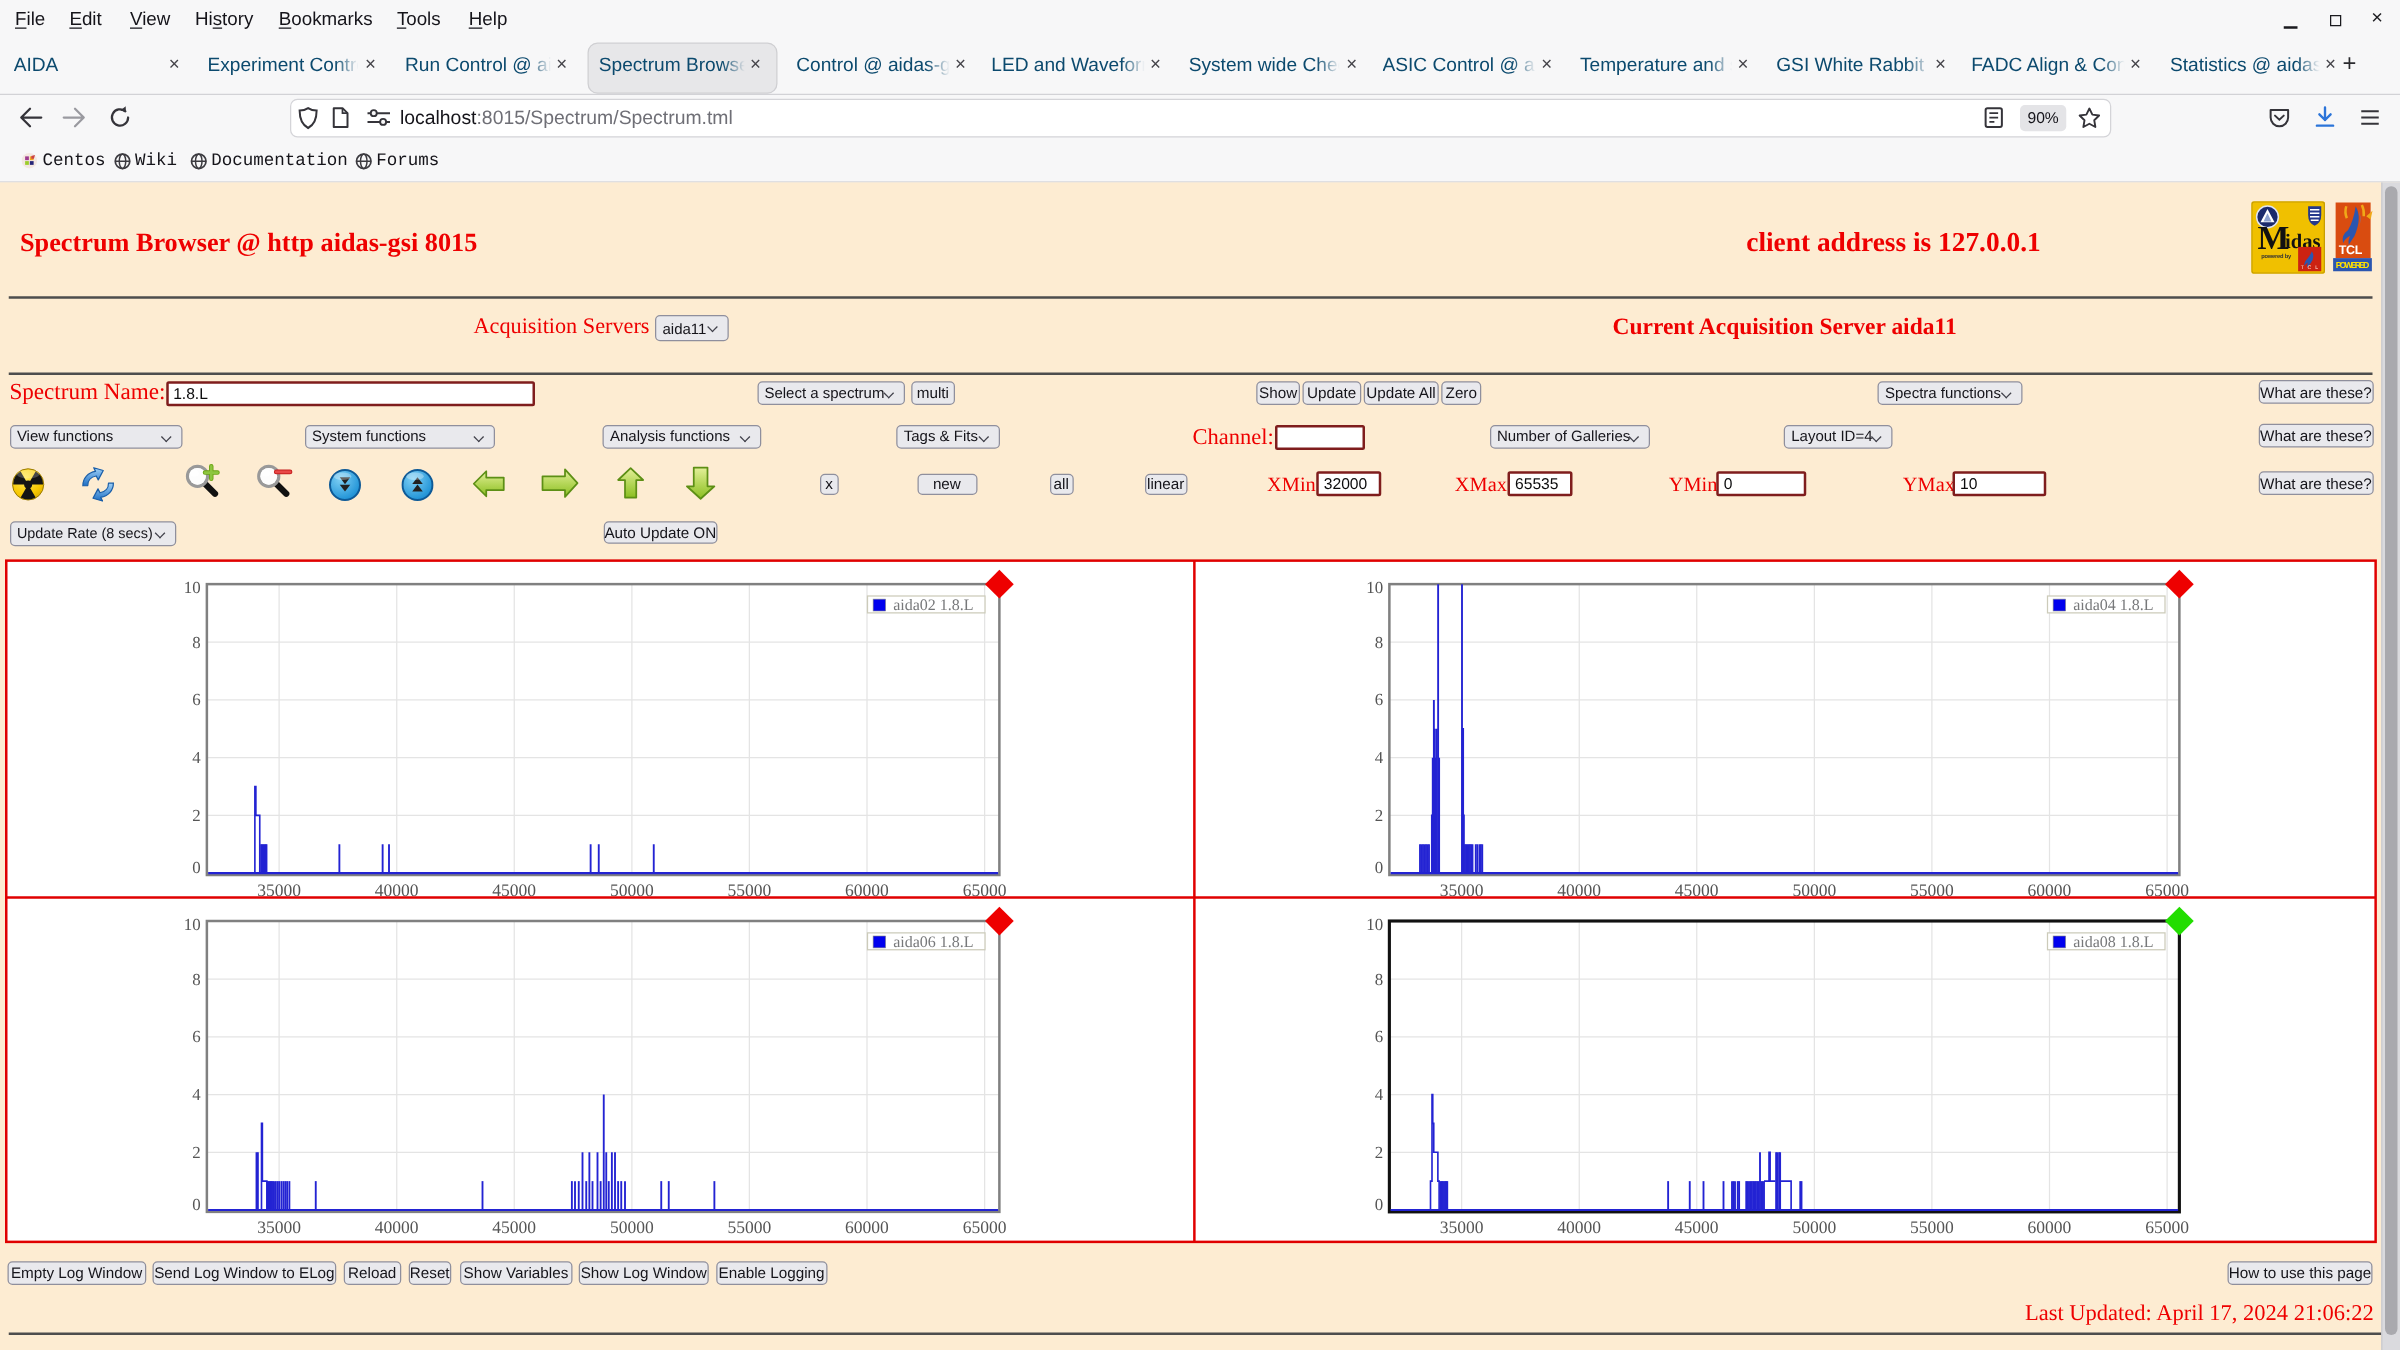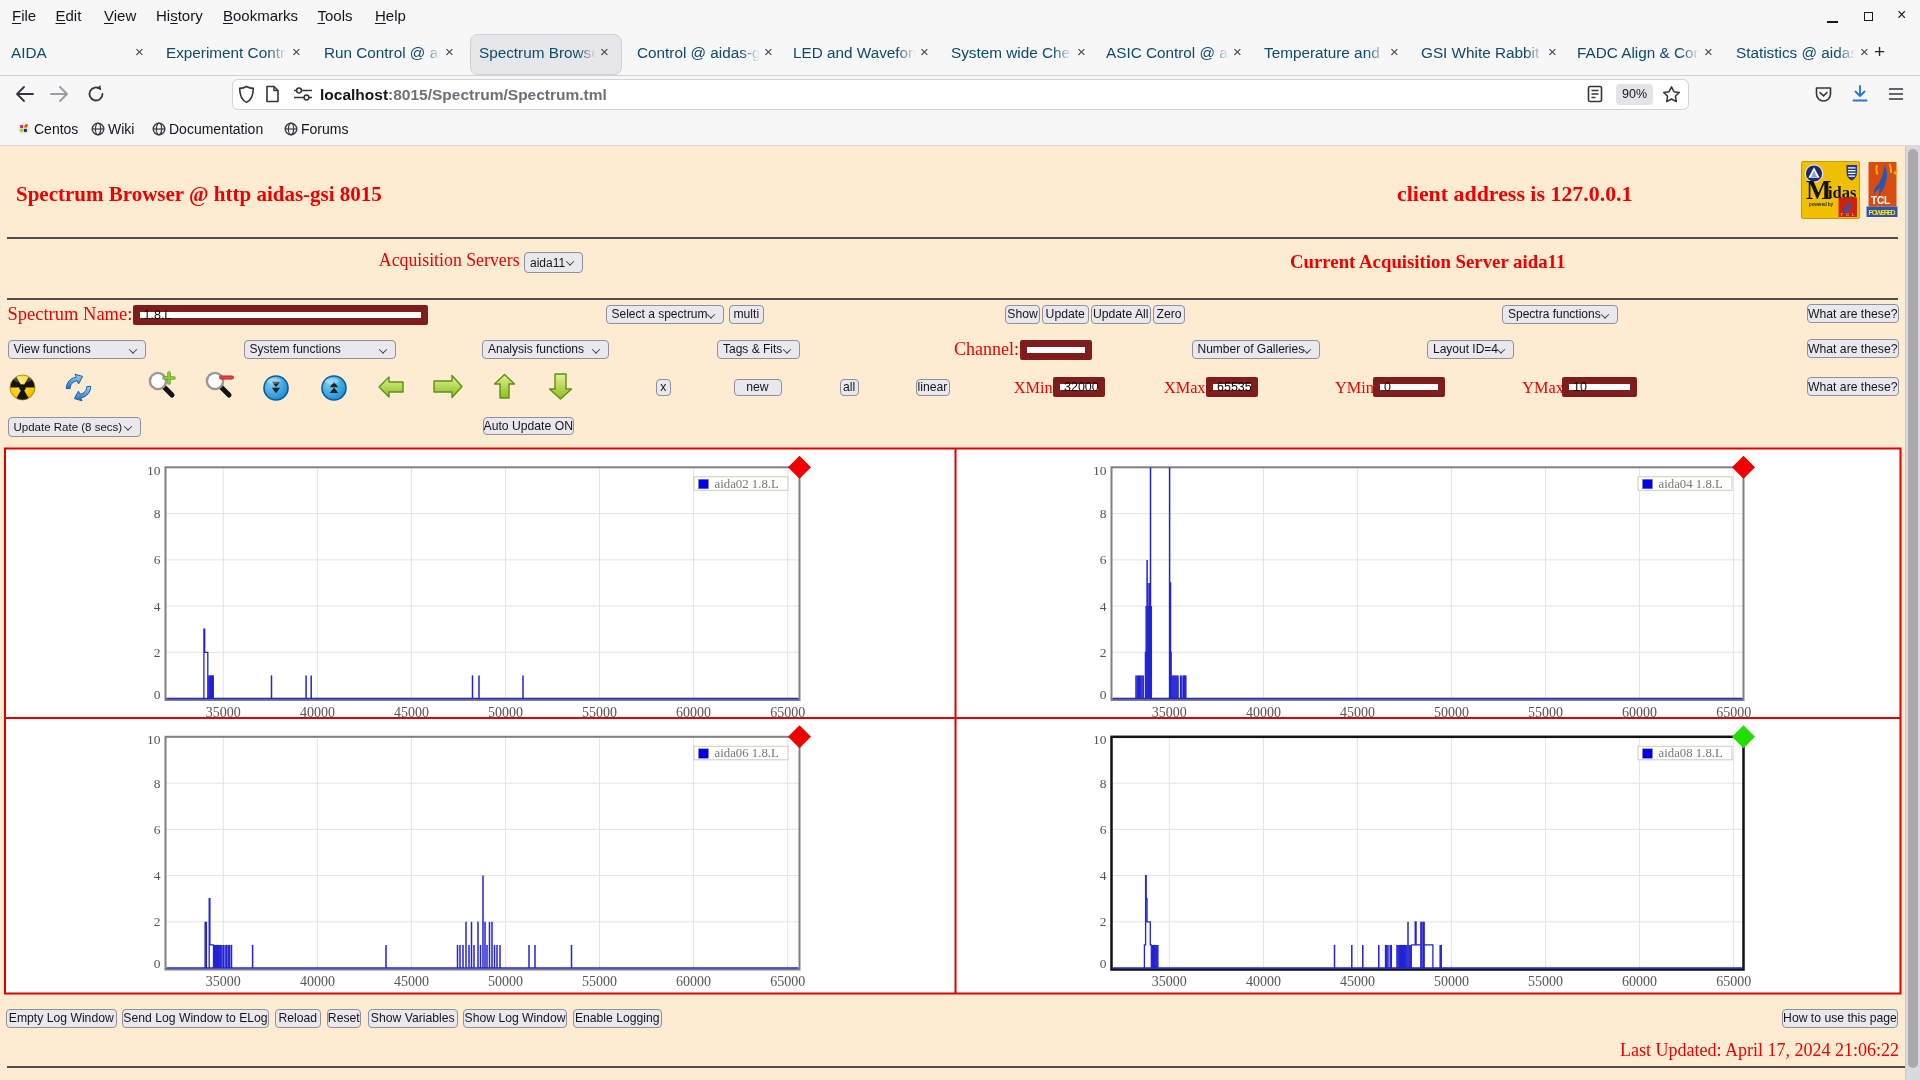--- a/index.html
+++ b/index.html
@@ -9,35 +9,35 @@
 .mi{position:absolute;top:7px;font-size:15px;color:#15141a;}
 .mi u{text-decoration-thickness:1px;text-underline-offset:2px;}
 .tabt{position:absolute;top:43.5px;font-size:15.3px;color:#0c4a6e;white-space:nowrap;overflow:hidden;
  -webkit-mask-image:linear-gradient(90deg,#000 84%,transparent 99%);mask-image:linear-gradient(90deg,#000 84%,transparent 99%);}
 .tabx{position:absolute;top:43px;font-size:15px;color:#45444a;}
 #activetab{position:absolute;left:470px;top:34px;width:150px;height:39px;background:#e7e7e9;
  border:1px solid #cfcfd2;border-radius:8px;}
 .wctl{position:absolute;color:#1a1a1e;}
 #urlbar{position:absolute;left:232px;top:79px;width:1457px;height:31px;background:#fff;
  border:1px solid #d4d4d8;border-radius:6px;box-sizing:border-box;}
-.urltxt{position:absolute;top:85.5px;font-size:15.5px;font-weight:bold;}
+.urltxt{position:absolute;top:85.5px;font-size:15.5px;}
 #zoombadge{position:absolute;left:1616px;top:84px;width:37px;height:21px;background:#e4e4e7;border-radius:4px;
  font-size:12.5px;color:#15141a;text-align:center;line-height:21px;}
-.bmt{position:absolute;top:121px;font-size:14px;color:#15141a;}
+.bmt{position:absolute;top:121px;font-size:14px;color:#15141a;font-family:Liberation Mono, monospace;}
 #page{position:absolute;left:0;top:146px;width:1905px;height:934px;background:#fdecd2;}
 .rser{font-family:"Liberation Serif",serif;color:#ee0000;position:absolute;white-space:nowrap;}
 .hr{position:absolute;height:2px;background:#4d4d4d;}
 .btn{position:absolute;box-sizing:border-box;background:#e9e9ed;border:1px solid #8f8f9d;border-radius:4px;
  font-size:12.2px;color:#15141a;text-align:left;display:flex;align-items:center;justify-content:center;
  white-space:nowrap;font-family:"Liberation Sans",sans-serif;}
 .sel{position:absolute;box-sizing:border-box;background:#e9e9ed;border:1px solid #8f8f9d;border-radius:4px;
  font-size:12px;color:#15141a;display:flex;align-items:center;padding-left:5px;white-space:nowrap;}
 .sel:after{content:"";width:5px;height:5px;border-right:1.5px solid #40404a;border-bottom:1.5px solid #40404a;
  transform:rotate(45deg) translate(-1px,-1px);position:absolute;right:9px;top:7px;}
-.inp{position:absolute;box-sizing:border-box;background:#fff;border:7px solid #7f1d1d;border-radius:2px;
+.inp{position:absolute;box-sizing:border-box;background:#fff;border:2px solid #7f1d1d;border-radius:2px;
  font-size:12.5px;color:#0c0c0d;display:flex;align-items:center;padding-left:4px;}
 .icon{position:absolute;}
 </style></head><body>
 
 <div id="chrome">
 <span class="mi" style="left:12px"><u>F</u>ile</span>
 <span class="mi" style="left:55.5px"><u>E</u>dit</span>
 <span class="mi" style="left:104px"><u>V</u>iew</span>
 <span class="mi" style="left:156px">Hi<u>s</u>tory</span>
 <span class="mi" style="left:223px"><u>B</u>ookmarks</span>

